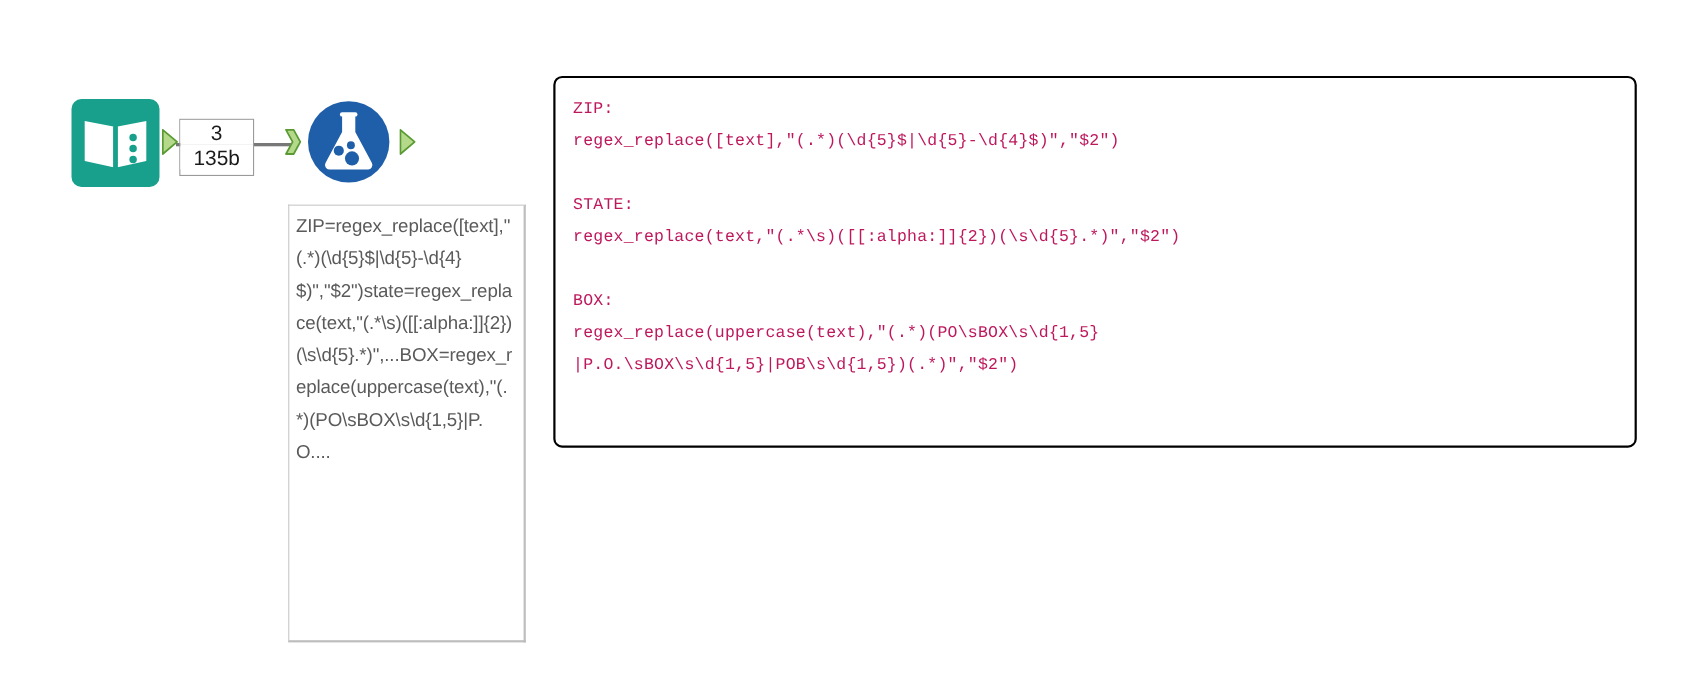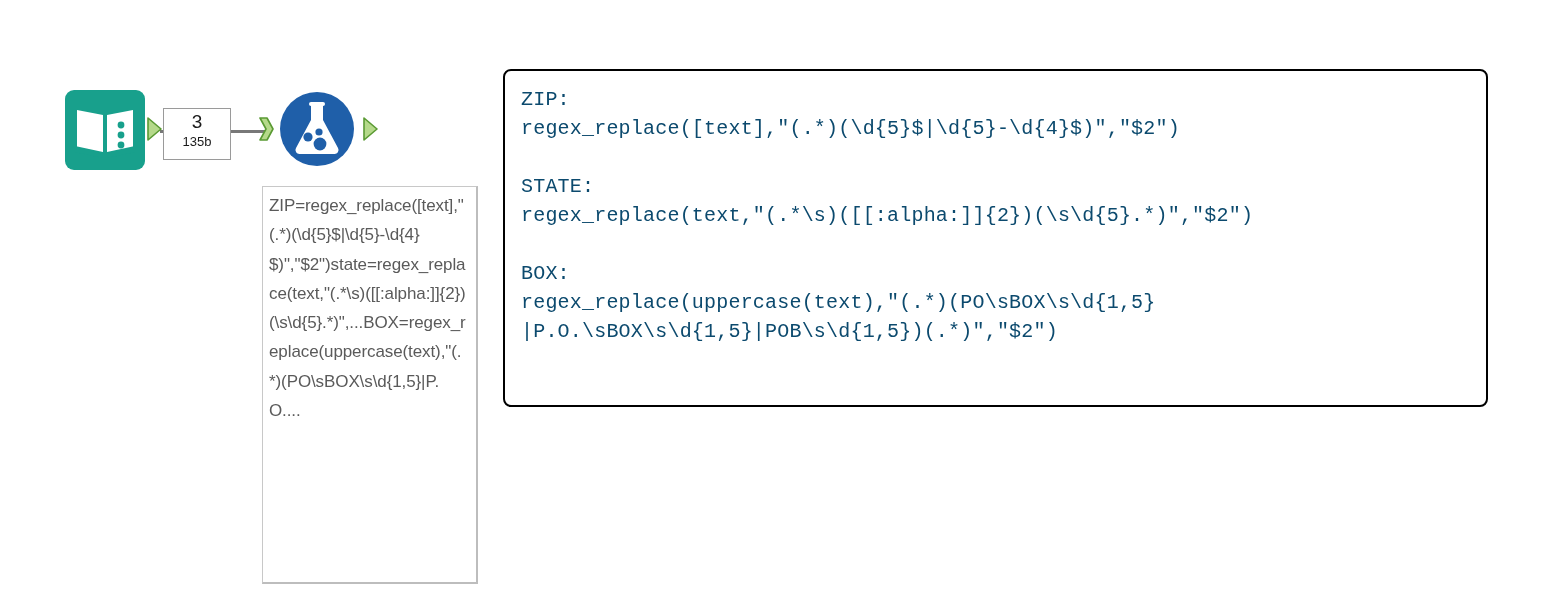--- a/index.html
+++ b/index.html
@@ -76,21 +76,21 @@
     font-family: "Liberation Sans", sans-serif;
   }
   #record-count-value {
     display: block;
     font-size: 19px;
     padding-top: 3px;
     background: #ffffff;
   }
   #record-size-value {
     display: block;
-    font-size: 13px;
+    font-size: 19px;
     padding-top: 4px;
     background: #ffffff;
   }
 
   
   #annotation-box {
     position: absolute;
     left: 262px;
     top: 186px;
     width: 216px;
@@ -124,23 +124,23 @@
     background: #ffffff;
     border: 2px solid #000000;
     border-radius: 8px;
     box-sizing: border-box;
     padding: 14px 16px;
     overflow: hidden;
   }
   #code-text {
     margin: 0;
     font-family: "Liberation Mono", "DejaVu Sans Mono", monospace;
-    font-size: 20px;
+    font-size: 15px;
     line-height: 29px;
-    color: #0c4a6e;
+    color: #be185d;
     white-space: pre;
     letter-spacing: 0.2px;
   }
 </style>
 </head>
 <body>
 
 <div id="workflow-canvas">
 
   <div id="connection-wire"></div>

